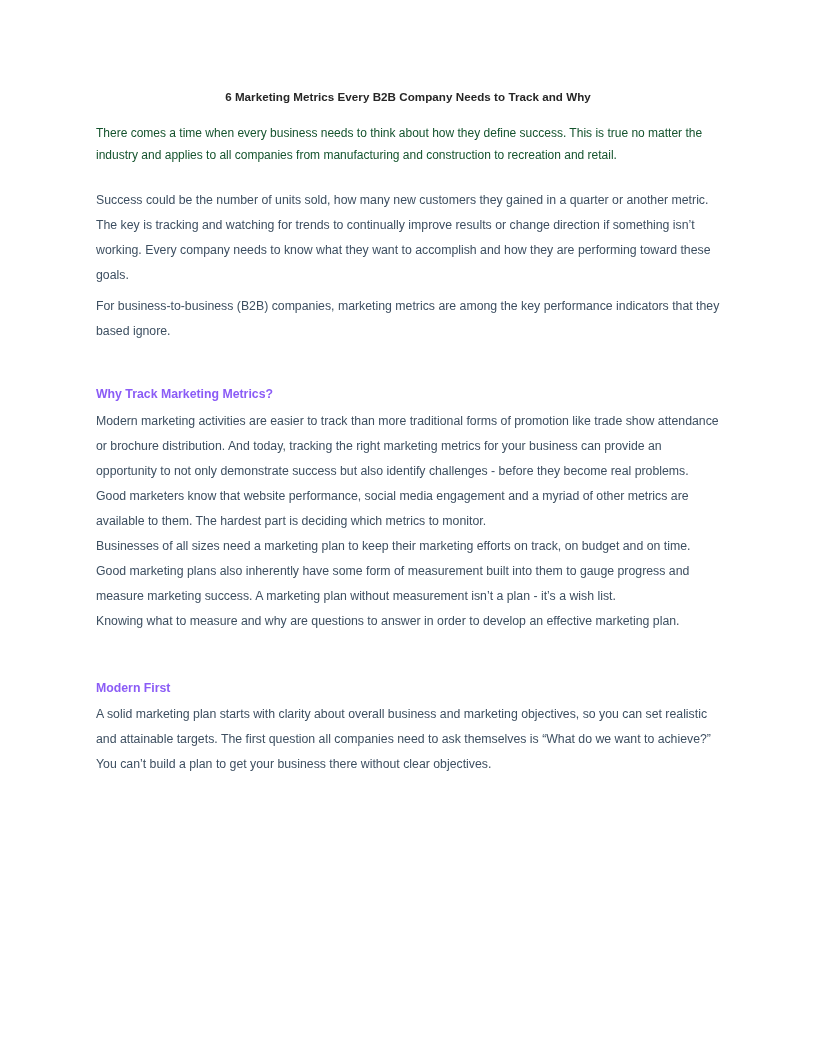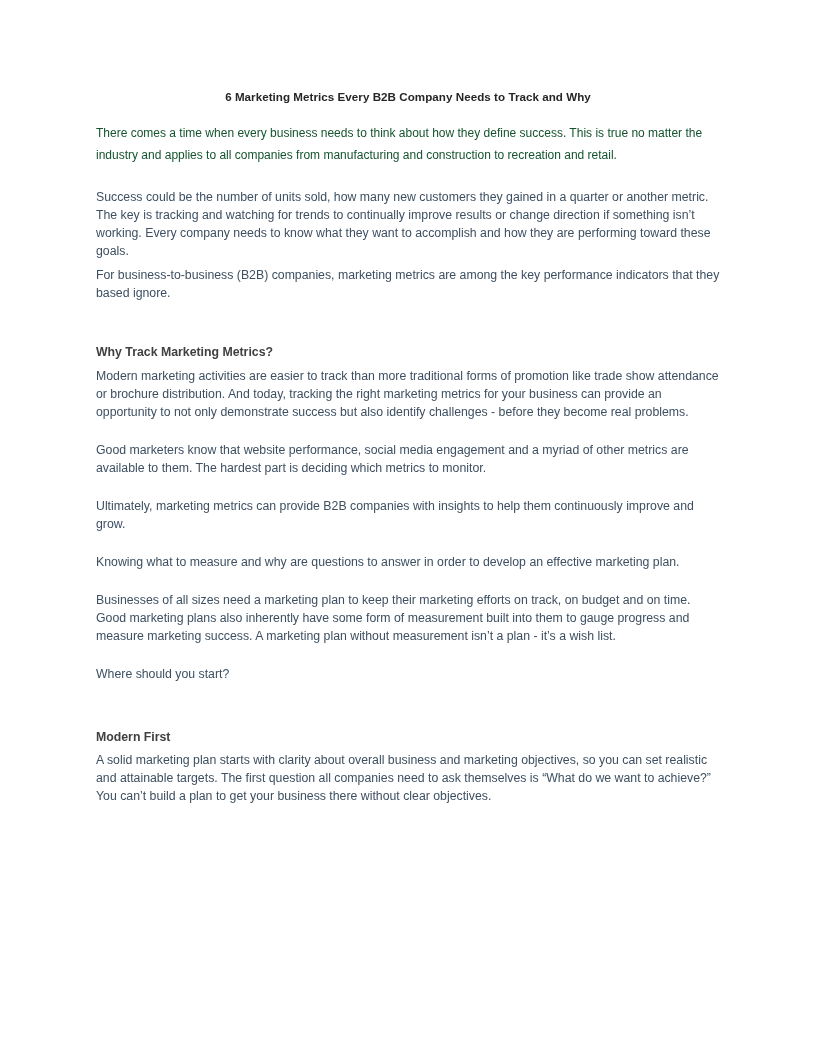--- a/index.html
+++ b/index.html
@@ -40,42 +40,42 @@
   .para-dark {
     font-size: 12px;
     color: #14532d;
     line-height: 22.2px;
     margin: 0 0 0 0;
     text-align: left;
   }
   .para {
     font-size: 12.3px;
     color: #3d4f61;
-    line-height: 18px;
+    line-height: 25px;
     margin: 0;
     text-align: left;
   }
   .spacer-md {
     height: 22px;
   }
   .spacer-lg {
     height: 41px;
   }
   .spacer-xl {
     height: 45px;
   }
   .heading {
     font-size: 12.3px;
     font-weight: bold;
-    color: #404040;
+    color: #8b5cf6;
     line-height: 19.4px;
     margin: 0 0 4px 0;
   }
   .para + .para {
-    margin-top: 20px;
+    margin-top: 0;
   }
 </style>
 </head>
 <body>
 
 <div class="page">
   <div class="content">
 
     <h1 class="doc-title">6 Marketing Metrics Every B2B Company Needs to Track and Why</h1>
 
@@ -88,24 +88,22 @@
     <div style="height:6px"></div>
 
     <p class="para">For business-to-business (B2B) companies, marketing metrics are among the key performance indicators that they based ignore.</p>
 
     <div class="spacer-lg"></div>
 
     <h2 class="heading">Why Track Marketing Metrics?</h2>
 
     <p class="para">Modern marketing activities are easier to track than more traditional forms of promotion like trade show attendance or brochure distribution. And today, tracking the right marketing metrics for your business can provide an opportunity to not only demonstrate success but also identify challenges - before they become real problems.</p>
     <p class="para">Good marketers know that website performance, social media engagement and a myriad of other metrics are available to them. The hardest part is deciding which metrics to monitor.</p>
-    <p class="para">Ultimately, marketing metrics can provide B2B companies with insights to help them continuously improve and grow.</p>
+    <p class="para">Businesses of all sizes need a marketing plan to keep their marketing efforts on track, on budget and on time. Good marketing plans also inherently have some form of measurement built into them to gauge progress and measure marketing success. A marketing plan without measurement isn’t a plan - it’s a wish list.</p>
     <p class="para">Knowing what to measure and why are questions to answer in order to develop an effective marketing plan.</p>
-    <p class="para">Businesses of all sizes need a marketing plan to keep their marketing efforts on track, on budget and on time. Good marketing plans also inherently have some form of measurement built into them to gauge progress and measure marketing success. A marketing plan without measurement isn’t a plan - it’s a wish list.</p>
-    <p class="para">Where should you start?</p>
 
     <div class="spacer-xl"></div>
 
     <h2 class="heading">Modern First</h2>
 
     <p class="para">A solid marketing plan starts with clarity about overall business and marketing objectives, so you can set realistic and attainable targets. The first question all companies need to ask themselves is  “What do we want to achieve?” You can’t build a plan to get your business there without clear objectives.</p>
 
   </div>
 </div>
 

